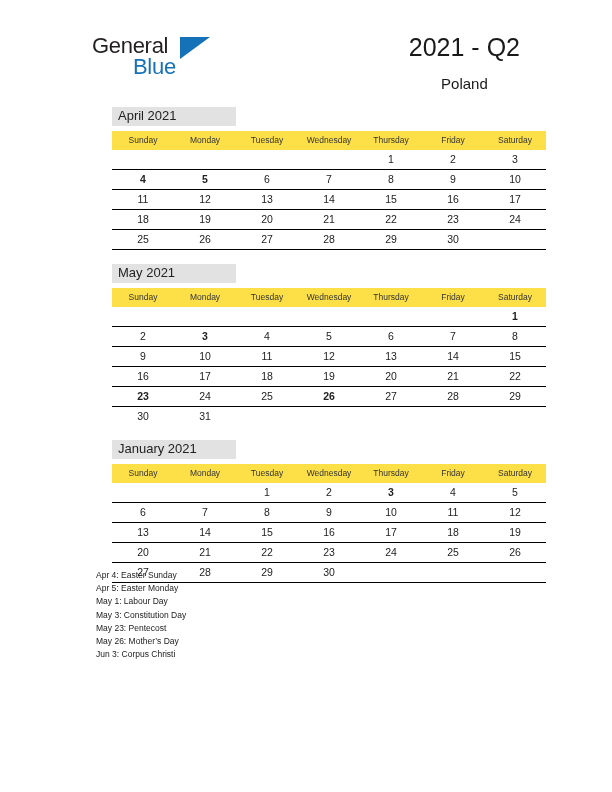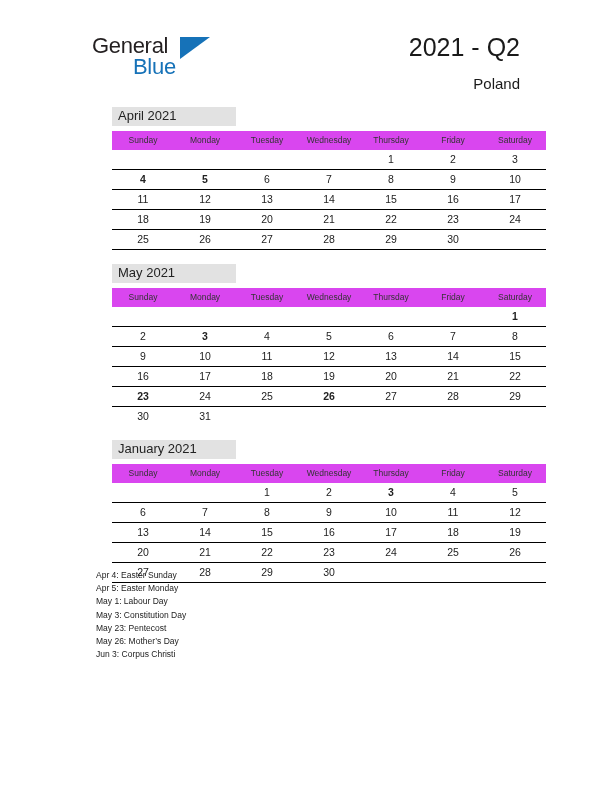--- a/index.html
+++ b/index.html
@@ -56,21 +56,21 @@
     font-size: 22px;
     letter-spacing: -0.3px;
     color: #1672b8;
     font-family: "Liberation Sans", sans-serif;
   }
 
   .title-block {
     position: absolute;
     right: 92px;
     top: 34px;
-    text-align: right;
+    text-align: center;
   }
   .title-main {
     font-size: 25px;
     color: #1a1a1a;
     line-height: 1.1;
     white-space: nowrap;
   }
   .title-sub {
     font-size: 15px;
     color: #1a1a1a;
@@ -100,21 +100,21 @@
     box-sizing: content-box;
     line-height: 14px;
   }
   table.cal {
     width: 434px;
     border-collapse: collapse;
     table-layout: fixed;
     margin-top: 5px;
   }
   table.cal th {
-    background: #d946ef;
+    background: #fde047;
     font-size: 8.5px;
     font-weight: normal;
     color: #333333;
     padding: 4px 0 5px 0;
     border: none;
   }
   table.cal td {
     font-size: 10.5px;
     color: #222222;
     text-align: center;

